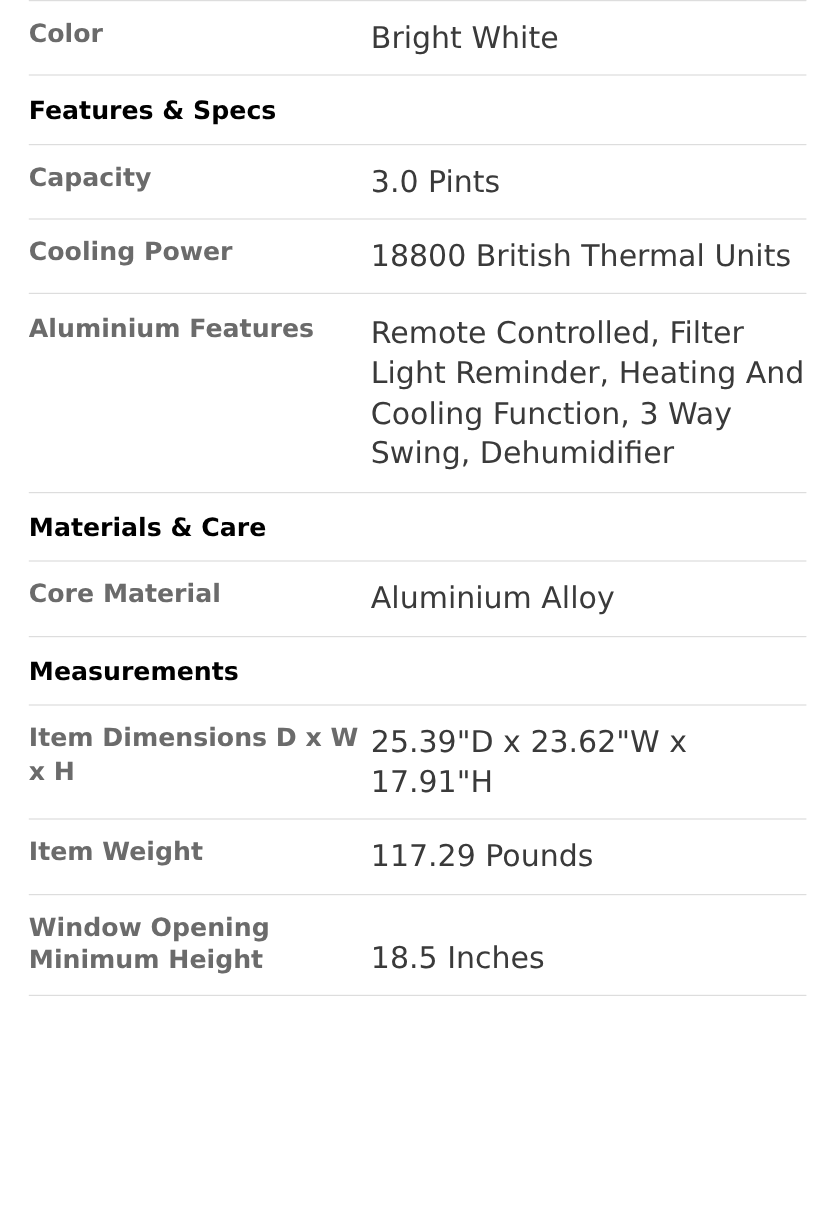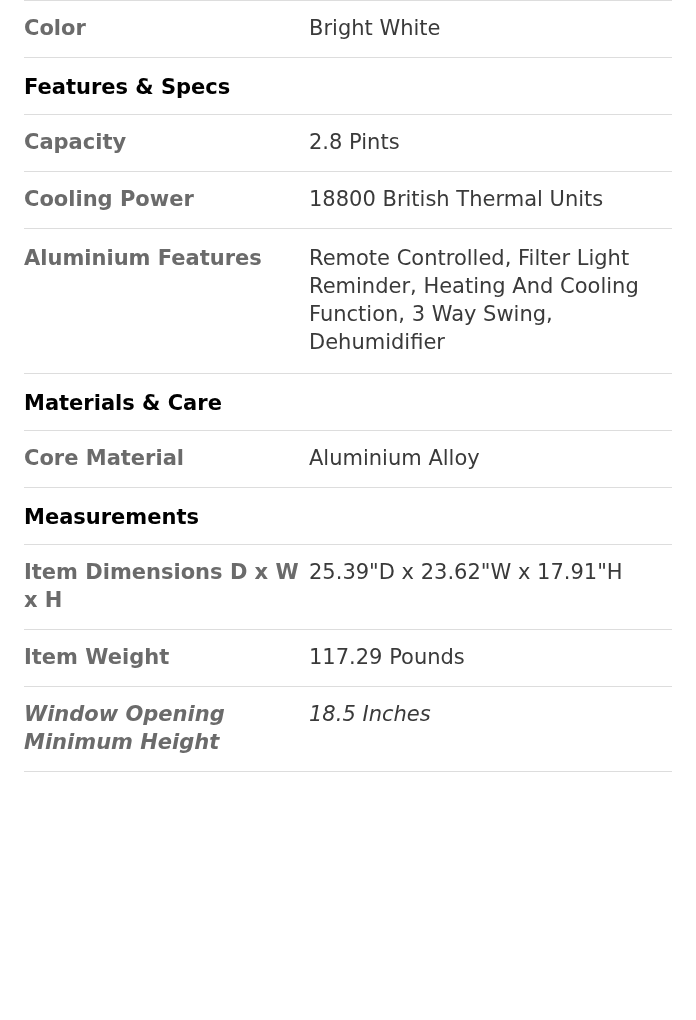--- a/index.html
+++ b/index.html
@@ -34,21 +34,21 @@
     flex: 0 0 285px;
     font-size: 21px;
     font-weight: bold;
     color: #6b6b6b;
     line-height: 1.33;
     padding: 14px 0 14px 0;
     box-sizing: border-box;
   }
   .row .value {
     flex: 1 1 auto;
-    font-size: 21px;
+    font-size: 25px;
     font-weight: normal;
     color: #3a3a3a;
     line-height: 1.33;
     padding: 14px 0 14px 0;
     box-sizing: border-box;
   }
   .section-row {
     border-bottom: 1px solid #dddddd;
   }
   .section-title {
@@ -57,41 +57,40 @@
     color: #000000;
     padding: 16px 0 14px 0;
     line-height: 1.25;
   }
   .row.tall .label,
   .row.tall .value {
     padding-top: 16px;
     padding-bottom: 16px;
   }
   .row.center-value {
-    align-items: flex-start;
-    font-style: italic;
+    align-items: flex-end;
   }
 </style>
 </head>
 <body>
 
 <div class="spec-table">
 
   <div class="row first">
     <div class="label">Color</div>
     <div class="value">Bright White</div>
   </div>
 
   <div class="section-row">
     <div class="section-title">Features &amp; Specs</div>
   </div>
 
   <div class="row">
     <div class="label">Capacity</div>
-    <div class="value">2.8 Pints</div>
+    <div class="value">3.0 Pints</div>
   </div>
 
   <div class="row">
     <div class="label">Cooling Power</div>
     <div class="value">18800 British Thermal Units</div>
   </div>
 
   <div class="row tall">
     <div class="label">Aluminium Features</div>
     <div class="value">Remote Controlled, Filter Light Reminder, Heating And Cooling Function, 3 Way Swing, Dehumidifier</div>

